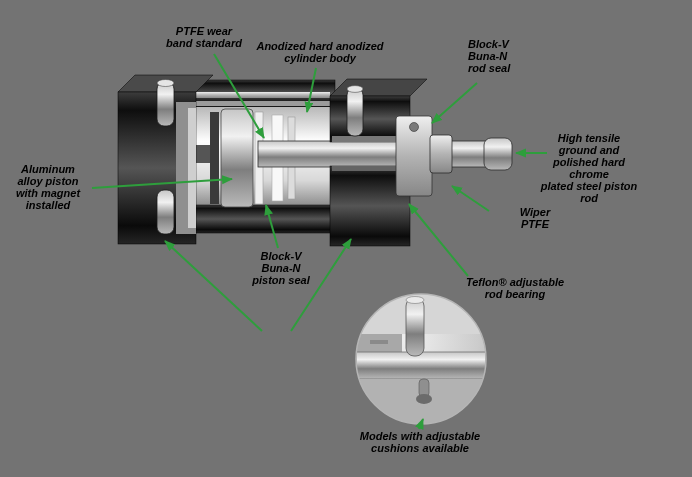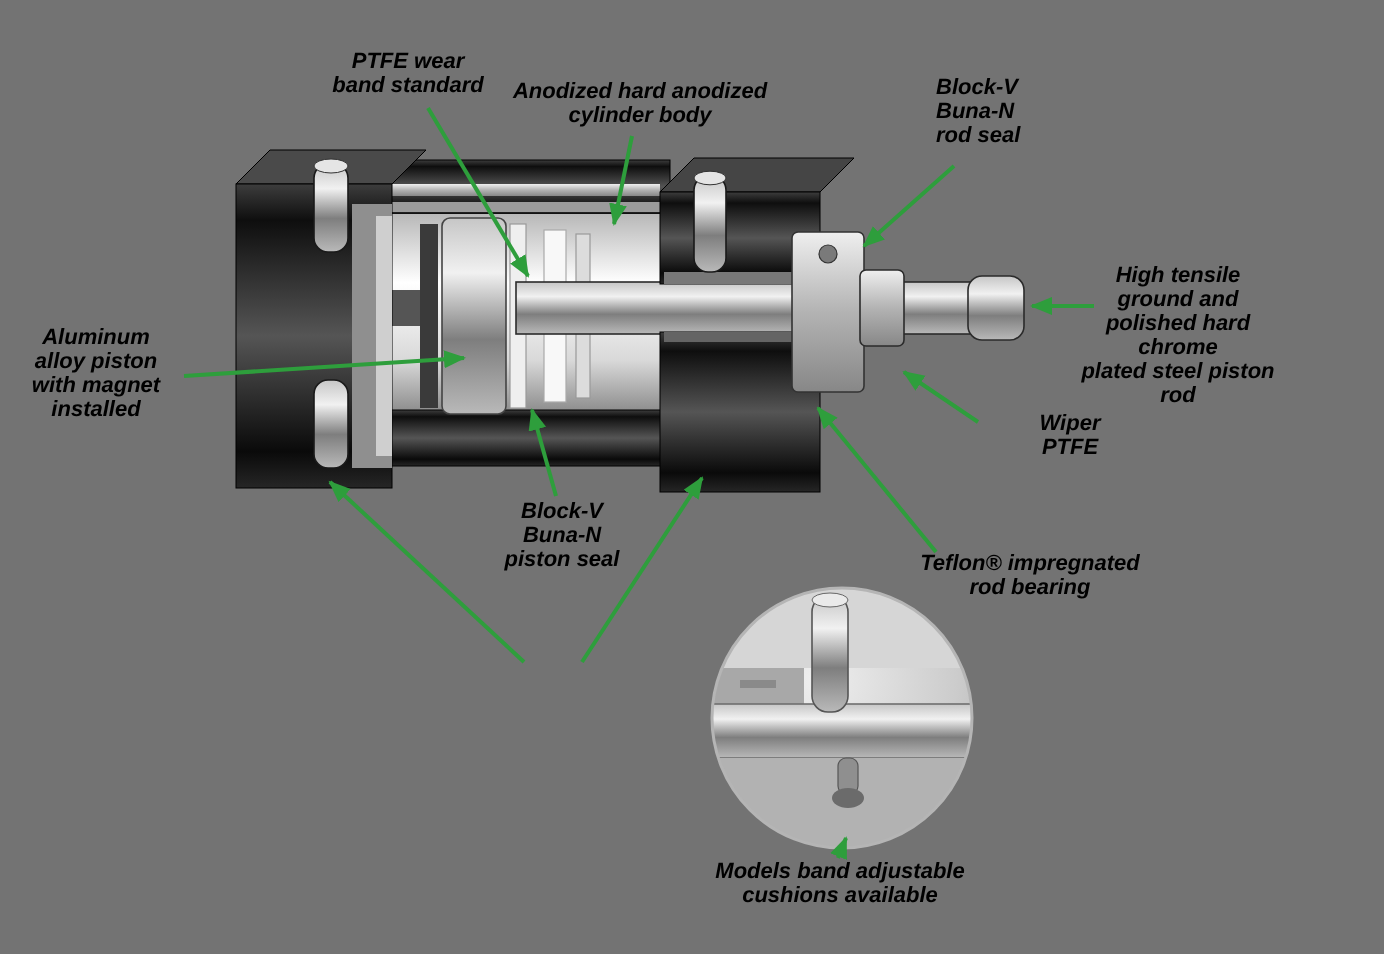--- a/index.html
+++ b/index.html
@@ -164,25 +164,25 @@
   <div class="label" style="left:320px; top:40px;">Anodized hard anodized
 cylinder body</div>
   <div class="label align-left" style="left:468px; top:38px;">Block-V
 Buna-N
 rod seal</div>
   <div class="label" style="left:589px; top:132px;">High tensile ground and
 polished hard chrome
 plated steel piston rod</div>
   <div class="label" style="left:500px; top:206px;margin-left:35px;">Wiper
 PTFE</div>
-  <div class="label" style="left:515px; top:276px;">Teflon® impregnated
+  <div class="label" style="left:515px; top:276px;">Teflon® adjustable
 rod bearing</div>
   <div class="label" style="left:48px;  top:163px;">Aluminum
 alloy piston
 with magnet
 installed</div>
   <div class="label" style="left:281px; top:250px;">Block-V
 Buna-N
 piston seal</div>
-  <div class="label" style="left:420px; top:430px;">Models band adjustable
+  <div class="label" style="left:420px; top:430px;">Models with adjustable
 cushions available</div>
 
 </div>
 
 </body></html>

